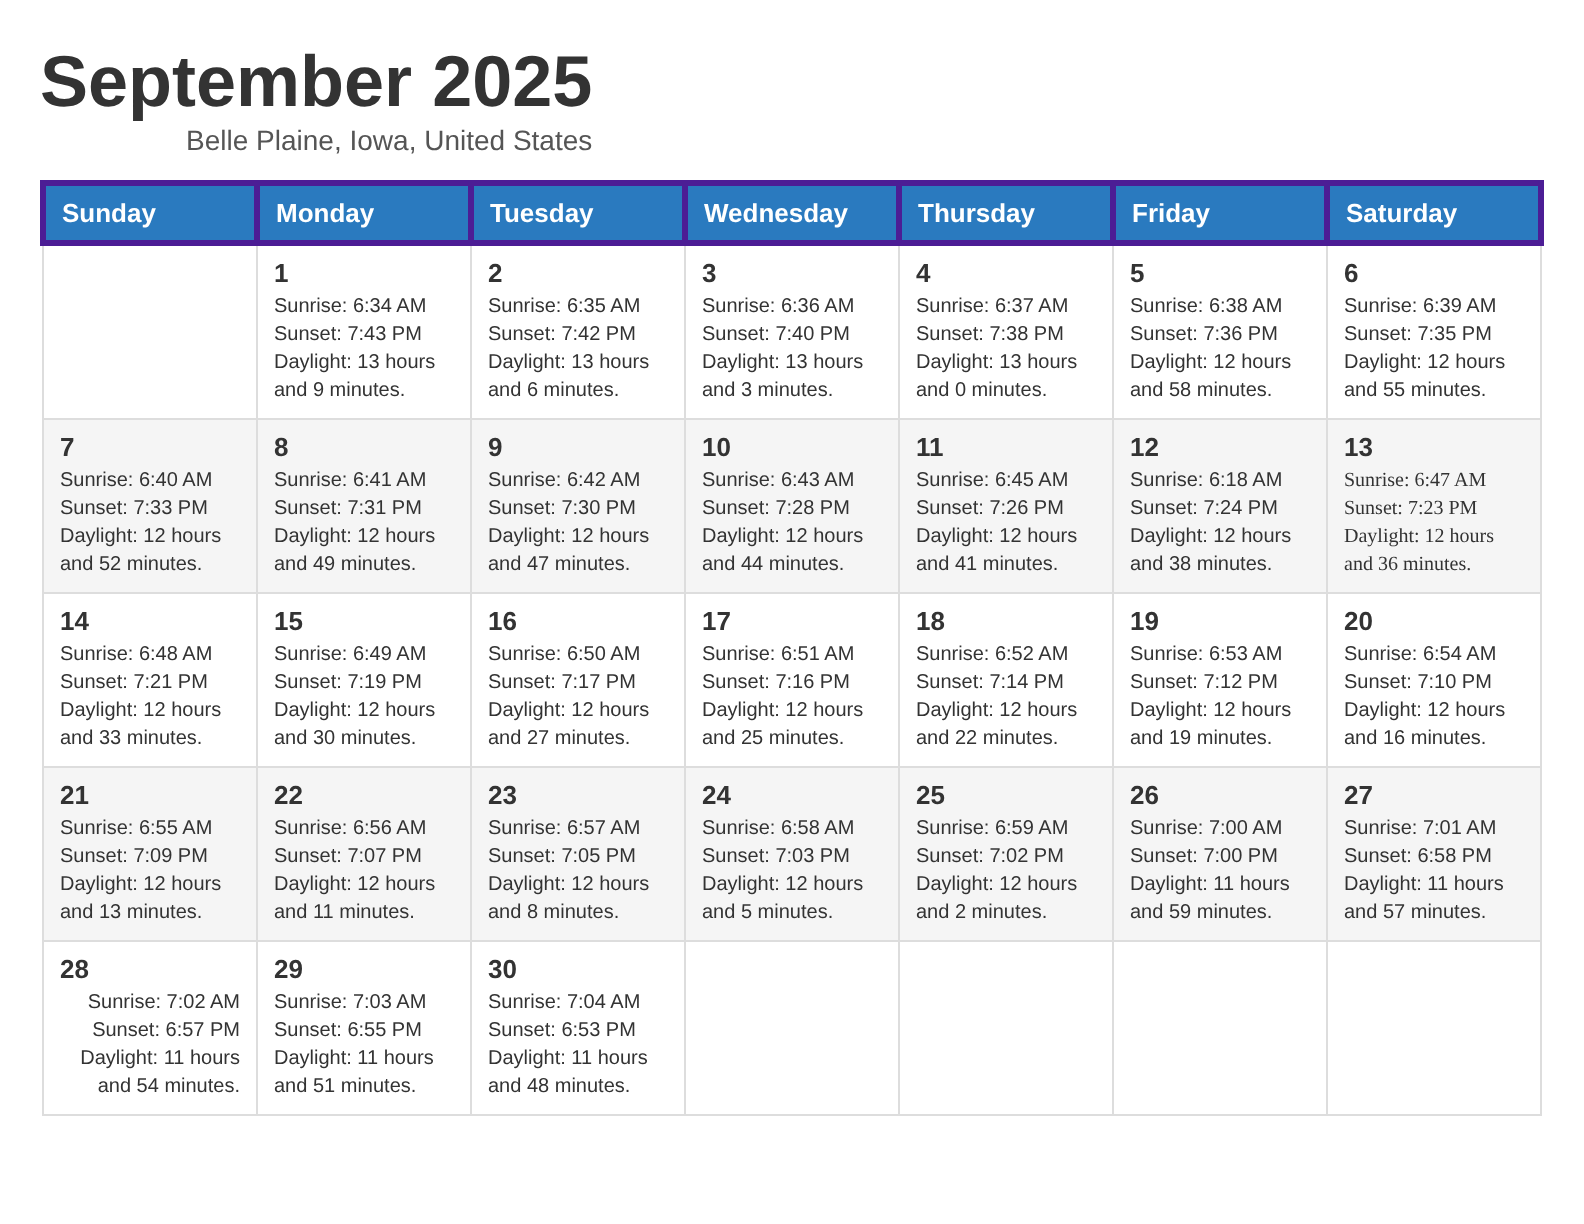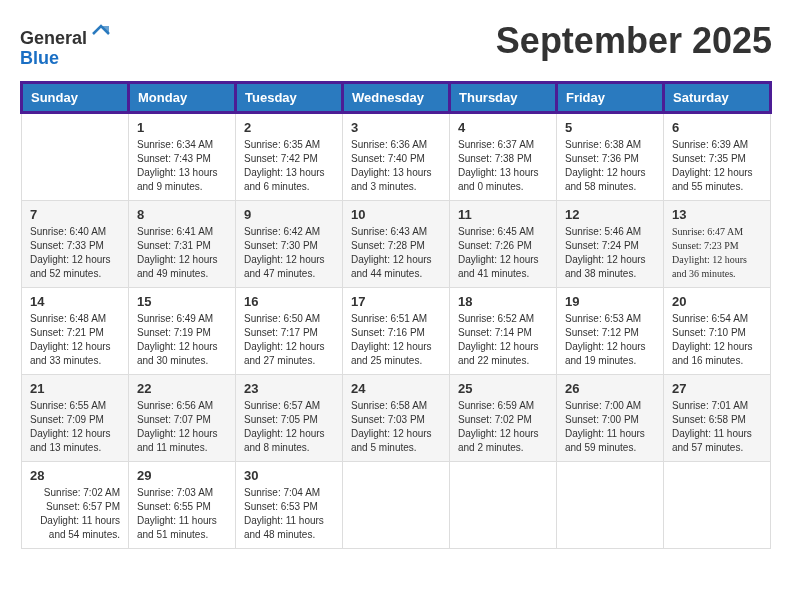--- a/index.html
+++ b/index.html
@@ -89,35 +89,23 @@
       background: #fff;
     }
     .calendar tbody tr:nth-child(even) td {
       background: #f5f5f5;
     }
   </style>
 </head>
 <body>
 
 <div class="header">
-  <div class="logo">
-    <div>
-      <div class="logo-text">
-        <span class="logo-general">General</span><svg class="logo-icon" viewBox="0 0 24 24" fill="none" xmlns="http://www.w3.org/2000/svg">
-          <path d="M4 14 L12 6 L20 14" stroke="#2a7abf" stroke-width="2.5" fill="none"></path>
-          <path d="M12 6 L20 6 L20 14" fill="#2a7abf" opacity="0.7"></path>
-        </svg>
-      </div>
-      <div class="logo-text">
-        <span class="logo-blue">Blue</span>
-      </div>
-    </div>
-  </div>
   <div class="title-area">
     <div class="month-title">September 2025</div>
+    <div class="location">Belle Plaine, Iowa, United States</div>
   </div>
 </div>
 
 <table class="calendar">
   <thead>
     <tr>
     <th>Sunday</th>
         <th>Monday</th>
         <th>Tuesday</th>
         <th>Wednesday</th>
@@ -203,21 +191,21 @@
         </td>
         <td>
           <span class="day-number">11</span>
           <div class="day-info" style="white-space: pre-line;">Sunrise: 6:45 AM
 Sunset: 7:26 PM
 Daylight: 12 hours
 and 41 minutes.</div>
         </td>
         <td>
           <span class="day-number">12</span>
-          <div class="day-info" style="white-space: pre-line;">Sunrise: 5:46 AM
+          <div class="day-info" style="white-space: pre-line;">Sunrise: 6:18 AM
 Sunset: 7:24 PM
 Daylight: 12 hours
 and 38 minutes.</div>
         </td>
         <td>
           <span class="day-number">13</span>
           <div class="day-info" style="white-space: pre-line; font-family: Liberation Serif, serif;">Sunrise: 6:47 AM
 Sunset: 7:23 PM
 Daylight: 12 hours
 and 36 minutes.</div>

